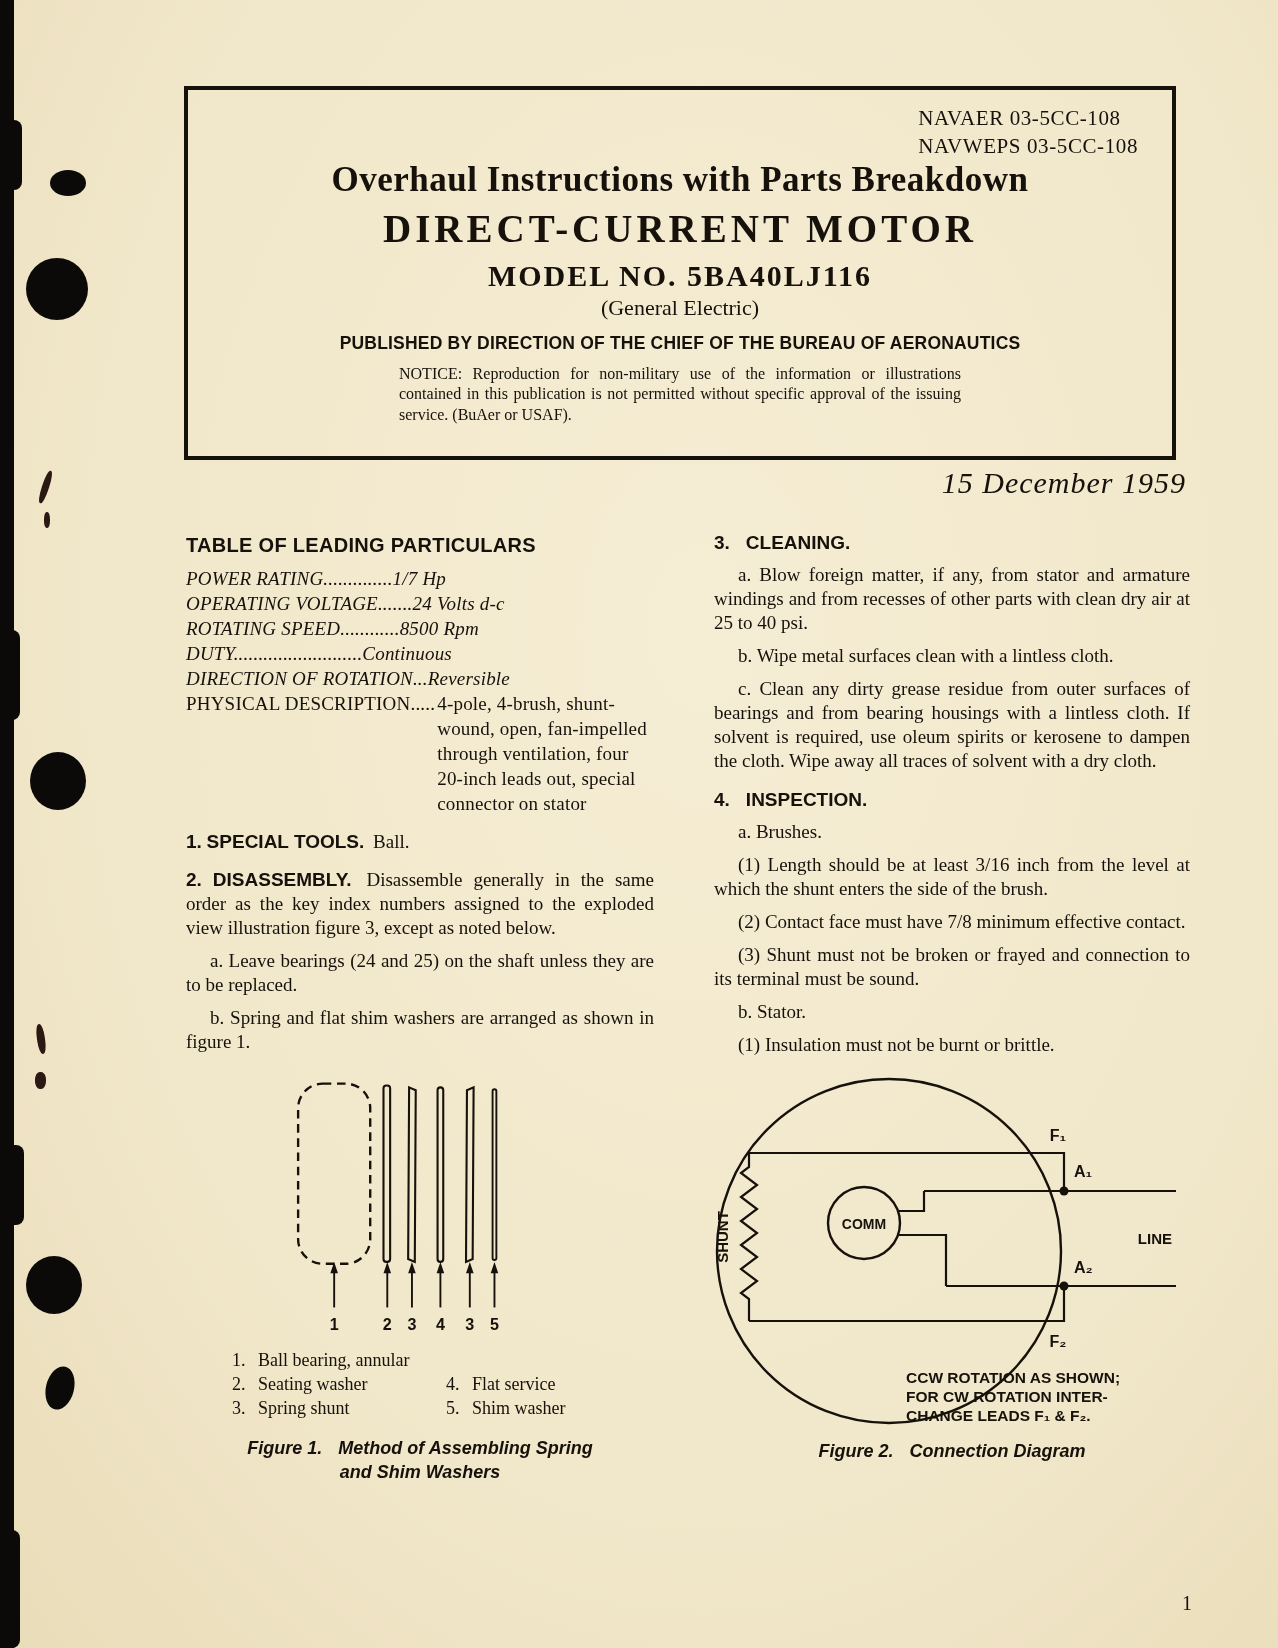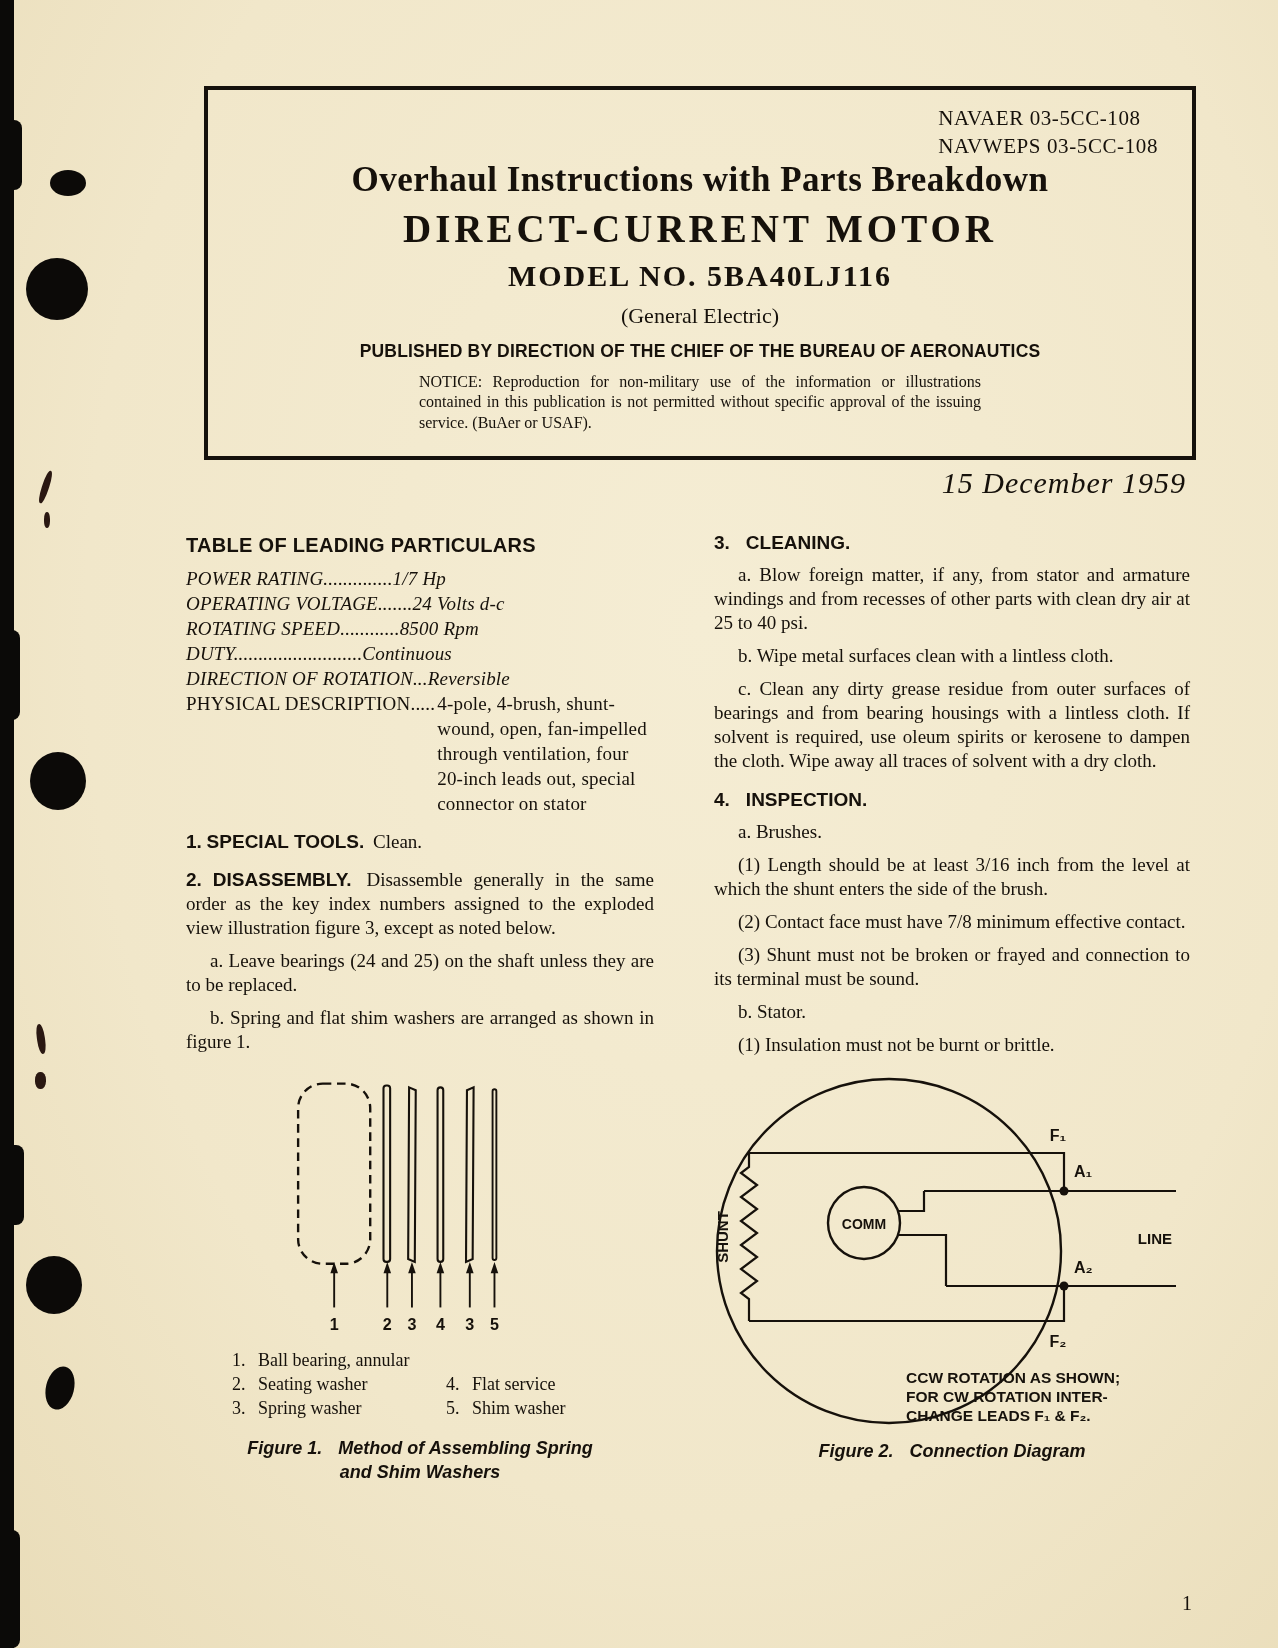--- a/index.html
+++ b/index.html
@@ -13,29 +13,29 @@
   .sans { font-family:"Liberation Sans", sans-serif; }
 
   
   .edge-bar { position:absolute; left:0; top:0; width:14px; height:100%; background:#0b0a08; }
   .edge-bump { position:absolute; left:0; background:#0b0a08; border-radius:0 8px 8px 0; }
   .punch { position:absolute; background:#0c0a08; border-radius:50%; }
   .ink { position:absolute; background:#2a1812; border-radius:45%; }
 
   
   .header-box {
-    position:absolute; left:204px; top:86px; width:992px; height:374px;
+    position:absolute; left:184px; top:86px; width:992px; height:374px;
     border:4px solid #15110c; text-align:center; padding-top:12px;
   }
   .doc-numbers { position:absolute; top:14px; right:34px; text-align:left;
     font-size:21px; line-height:28px; letter-spacing:.6px; }
   .hb-title { margin-top:58px; font-size:35px; font-weight:bold; letter-spacing:.5px; }
   .hb-subtitle { margin-top:6px; font-size:39px; font-weight:bold; letter-spacing:4px; }
   .hb-model { margin-top:8px; font-size:30px; font-weight:bold; letter-spacing:2px; }
-  .hb-mfr { margin-top:10px; font-size:22px; }
+  .hb-mfr { margin-top:2px; font-size:22px; }
   .hb-pub { margin-top:12px; font-size:17.5px; font-weight:bold; letter-spacing:.2px; }
   .hb-notice { width:562px; margin:10px auto 0; font-size:16px; line-height:1.27; text-align:justify; }
 
   .date { position:absolute; top:466px; right:92px; font-style:italic; font-size:30px; letter-spacing:1px; }
 
   
   .col-left  { position:absolute; left:186px; top:534px; width:468px; }
   .col-right { position:absolute; left:714px; top:532px; width:476px; }
 
   .toc-head { font-family:"Liberation Sans",sans-serif; font-weight:bold; font-size:20px; letter-spacing:.3px; margin-bottom:9px; }
@@ -112,21 +112,21 @@
     <div class="toc-row">DUTY..........................Continuous</div>
     <div class="toc-row">DIRECTION OF ROTATION...Reversible</div>
     <div class="toc-physical">
       <span class="lbl">PHYSICAL DESCRIPTION.....</span>
       <span class="val">4-pole, 4-brush, shunt-wound, open, fan-impelled through ventilation, four 20-inch leads out, special connector on stator</span>
     </div>
 
     <p class="section-para">
       <span class="n">1.</span>
       <span class="t">SPECIAL TOOLS.</span>
-      <span>Clean.</span>
+      <span>Ball.</span>
     </p>
 
     <p class="section-para">
       <span class="n">2.</span>
       <span class="t">DISASSEMBLY.</span>
       <span>Disassemble generally in the same order as the key index numbers assigned to the exploded view illustration figure 3, except as noted below.</span>
     </p>
     <p class="para">a. Leave bearings (24 and 25) on the shaft unless they are to be replaced.</p>
     <p class="para">b. Spring and flat shim washers are arranged as shown in figure 1.</p>
 
@@ -161,21 +161,21 @@
         <text x="176" y="268" font-size="17" text-anchor="middle">4</text>
         <text x="207" y="268" font-size="17" text-anchor="middle">3</text>
         <text x="233" y="268" font-size="17" text-anchor="middle">5</text>
       </svg>
     </div>
 
     <div class="fig1-legend">
       <div class="c1">
         <div class="legend-item"><span class="n">1.</span><span>Ball bearing, annular</span></div>
         <div class="legend-item"><span class="n">2.</span><span>Seating washer</span></div>
-        <div class="legend-item"><span class="n">3.</span><span>Spring washer</span></div>
+        <div class="legend-item"><span class="n">3.</span><span>Spring shunt</span></div>
       </div>
       <div class="c2">
         <div class="legend-item"><span class="n">4.</span><span>Flat service</span></div>
         <div class="legend-item"><span class="n">5.</span><span>Shim washer</span></div>
       </div>
     </div>
 
     <div class="fig-caption">
       <span class="cl">Figure 1.</span><span>Method of Assembling Spring and Shim Washers</span>
     </div>

